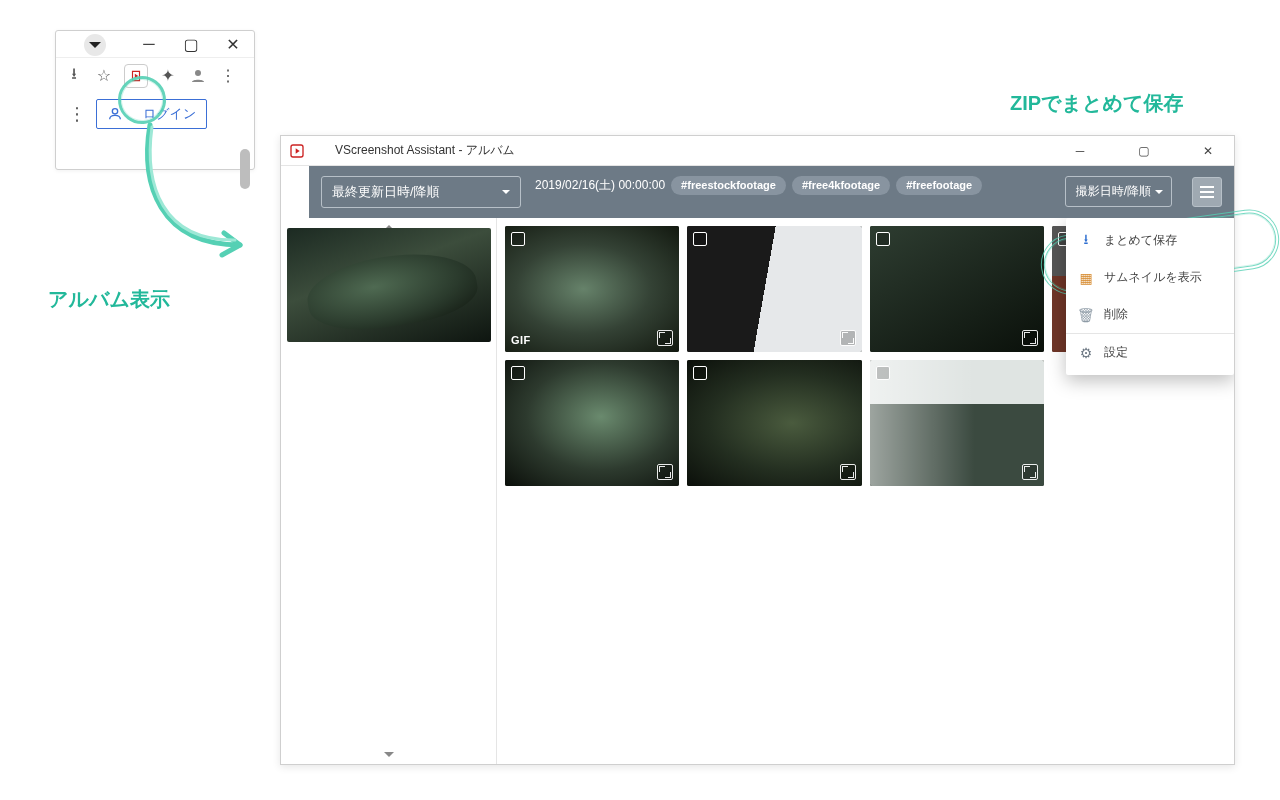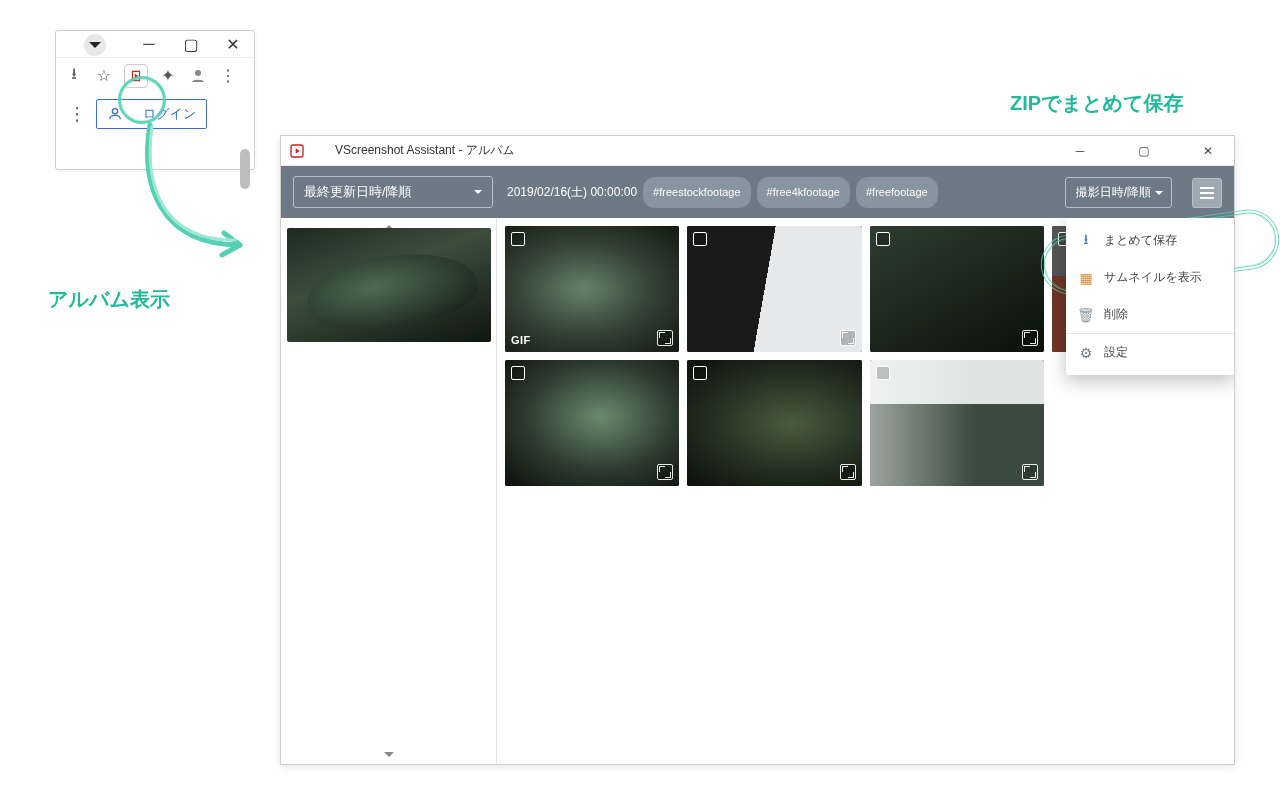--- a/index.html
+++ b/index.html
@@ -69,36 +69,36 @@
   .titlebar {
     height:30px; display:flex; align-items:center; padding:0 6px 0 8px; font-size:12px; color:#333;
     border-bottom:1px solid #e5e5e5;
     gap:24px;
   }
   .titlebar .app-icon { width:16px; height:16px; margin-right:6px; display:inline-flex; }
   .titlebar .spacer { flex:1; }
   .titlebar .wc { width:40px; height:28px; display:flex; align-items:center; justify-content:center; color:#444; }
 
   .header {
-    background:#6d7a86; color:#fff; padding:10px 12px; display:flex; align-items:flex-end; gap:14px;
+    background:#6d7a86; color:#fff; padding:10px 12px; display:flex; align-items:flex-start; gap:14px;margin-left:28px;
   }
   .sort-select {
     background:transparent; border:1px solid #b7c0c8; color:#fff; font-size:13px;
     padding:6px 26px 6px 10px; border-radius:3px; min-width:200px; position:relative;
     display:flex; align-items:center;
   }
   .sort-select::after {
     content:""; position:absolute; right:10px; top:50%; margin-top:-2px;
     border:4px solid transparent; border-top-color:#fff;
   }
   .meta { flex:1; font-size:14px; line-height:1.35; }
   .meta-title { font-weight:500; }
   .meta-sub { font-size:12px; display:flex; gap:6px; align-items:center; flex-wrap:wrap; }
   .tag {
-    background:#8894a0; color:#fff; border-radius:12px; padding:8px 10px; font-size:11px;
+    background:#8894a0; color:#fff; border-radius:12px; padding:2px 10px; font-size:11px;font-weight:bold;
   }
   .right-controls { display:flex; gap:20px; align-items:center;border-radius:10px; }
   .sort2 {
     border:1px solid #b7c0c8; border-radius:3px; padding:6px 20px 6px 10px;
     font-size:12px; display:flex; align-items:center; position:relative; white-space:nowrap;
   }
   .sort2::after { content:""; position:absolute; right:8px; top:50%; margin-top:-2px; border:4px solid transparent; border-top-color:#fff; }
   .hamburger {
     width:30px; height:30px; border:1px solid #b7c0c8; border-radius:3px;
     display:flex; align-items:center; justify-content:center; background:#9fa9b2;

